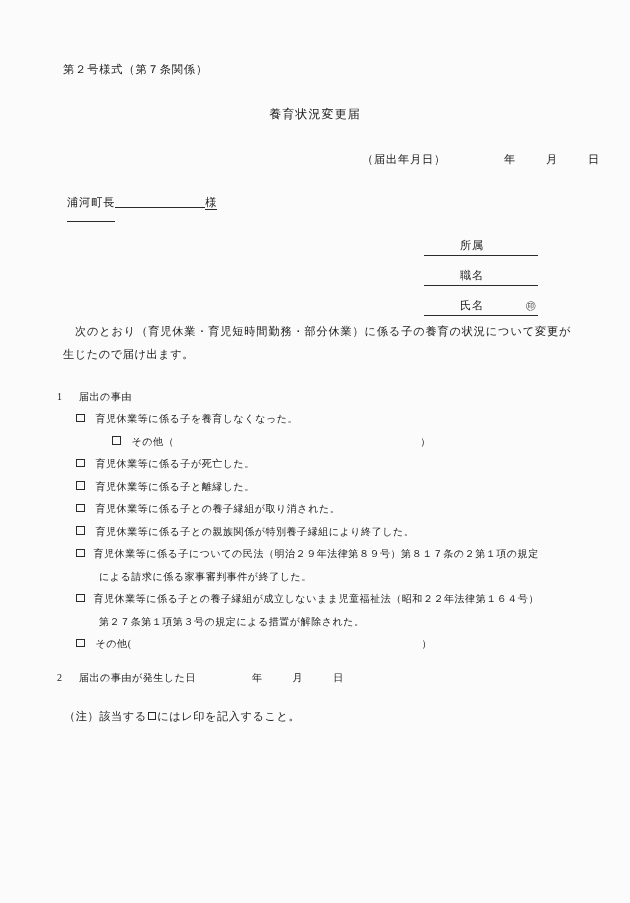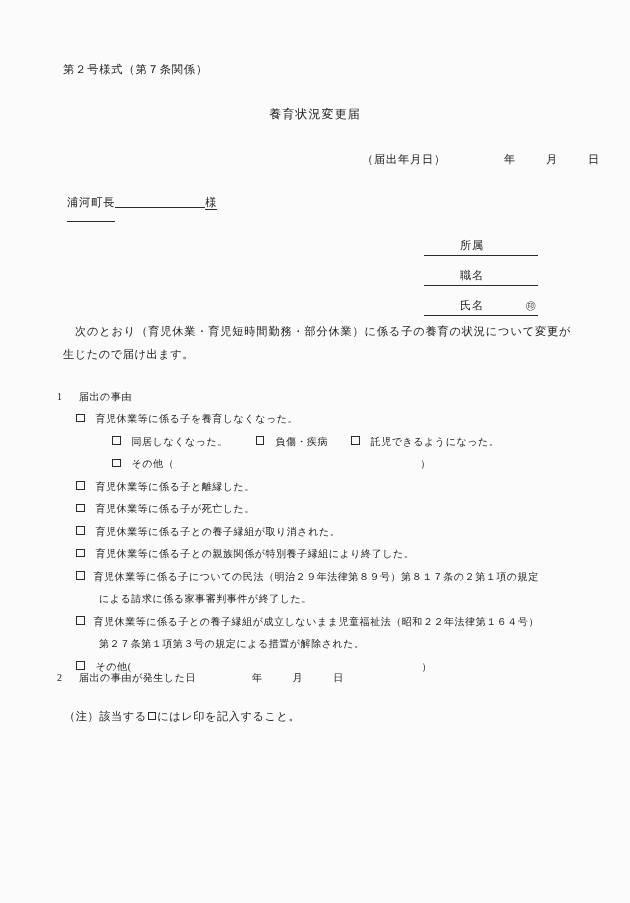--- a/index.html
+++ b/index.html
@@ -212,33 +212,30 @@
     <span class="sec-head">
       <span class="sec-num">1</span><span>届出の事由</span>
     </span>
 
     <span class="check-list">
 
       <span class="ck-row">
         <span class="box"></span><span>育児休業等に係る子を養育しなくなった。</span>
       </span>
 
-      <span class="sub-row">
-        <span class="box"></span><span>同居しなくなった。</span><span class="sub-gap-a"></span><span class="box"></span><span>負傷・疾病</span><span class="sub-gap-b"></span><span class="box"></span><span>託児できるようになった。</span>
-      </span>
 
       <span class="other-row">
         <span class="box"></span><span>その他</span><span>（</span><span class="paren-gap-sub"></span><span>）</span>
       </span>
 
       <span class="ck-row">
+        <span class="box"></span><span>育児休業等に係る子が死亡した。</span>
+      </span>
+      <span class="ck-row">
         <span class="box"></span><span>育児休業等に係る子と離縁した。</span>
-      </span>
-      <span class="ck-row">
-        <span class="box"></span><span>育児休業等に係る子が死亡した。</span>
       </span>
       <span class="ck-row">
         <span class="box"></span><span>育児休業等に係る子との養子縁組が取り消された。</span>
       </span>
       <span class="ck-row">
         <span class="box"></span><span>育児休業等に係る子との親族関係が特別養子縁組により終了した。</span>
       </span>
 
       <span class="ck-row wrapped">
         <span class="box"></span><span>育児休業等に係る子についての民法（明治２９年法律第８９号）第８１７条の２第１項の規定</span><span class="cont">による請求に係る家事審判事件が終了した。</span>

